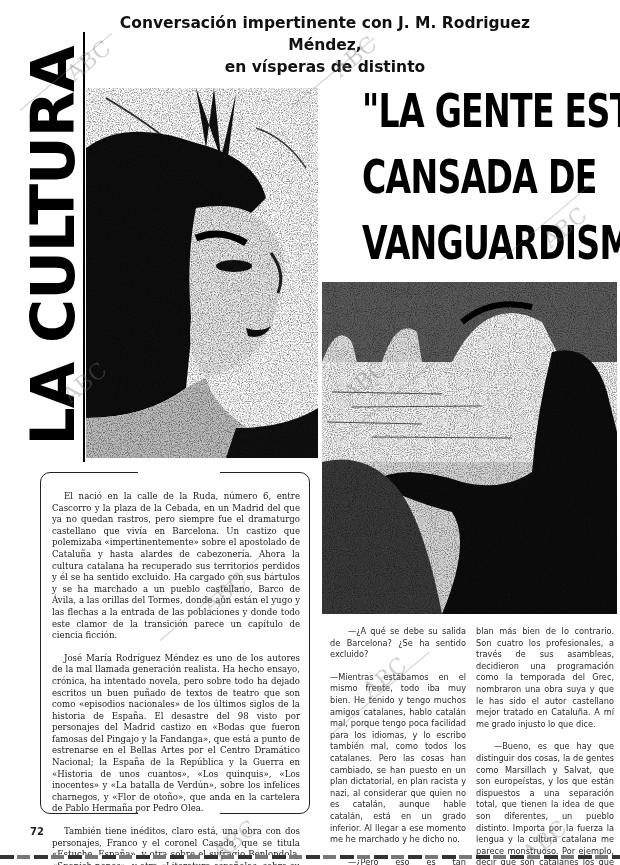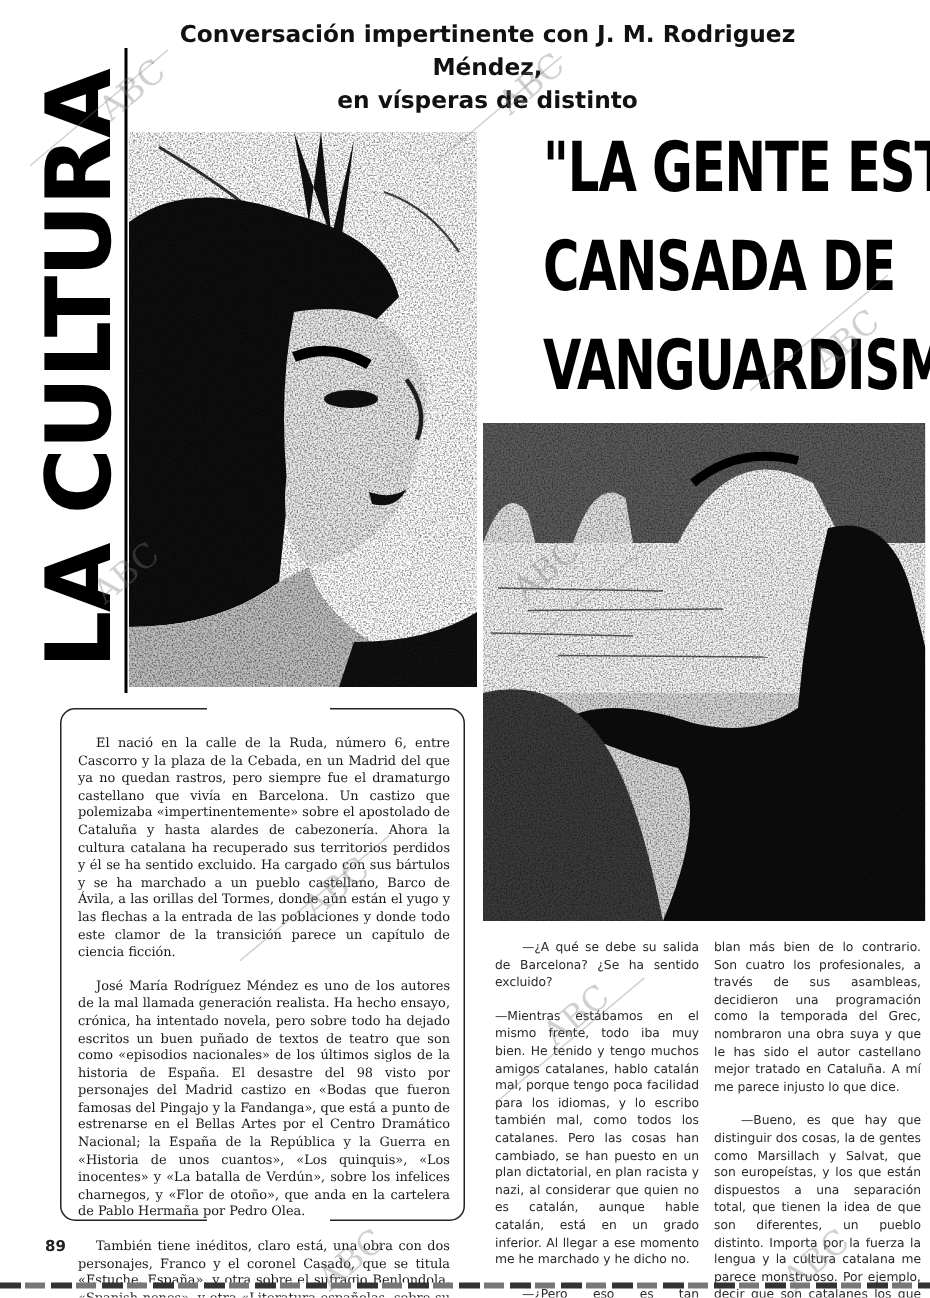--- a/index.html
+++ b/index.html
@@ -122,25 +122,25 @@
   <p>José María Rodríguez Méndez es uno de los autores de la mal llamada generación realista. Ha hecho ensayo, crónica, ha intentado novela, pero sobre todo ha dejado escritos un buen puñado de textos de teatro que son como «episodios nacionales» de los últimos siglos de la historia de España. El desastre del 98 visto por personajes del Madrid castizo en «Bodas que fueron famosas del Pingajo y la Fandanga», que está a punto de estrenarse en el Bellas Artes por el Centro Dramático Nacional; la España de la República y la Guerra en «Historia de unos cuantos», «Los quinquis», «Los inocentes» y «La batalla de Verdún», sobre los infelices charnegos, y «Flor de otoño», que anda en la cartelera de Pablo Hermaña por Pedro Olea.</p>
   <p>También tiene inéditos, claro está, una obra con dos personajes, Franco y el coronel Casado, que se titula «Estuche, España», y otra sobre el sufragio Benlondola, «Spanish nenes», y otra «Literatura españolas, sobre su propia dramaturgia», y quiere escribir, como todos, el drama de la transición.</p>
 </div>
 
 <div class="abs col col-a">
   <p class="indent">—¿A qué se debe su salida de Barcelona? ¿Se ha sentido excluido?</p>
   <p>—Mientras estábamos en el mismo frente, todo iba muy bien. He tenido y tengo muchos amigos catalanes, hablo catalán mal, porque tengo poca facilidad para los idiomas, y lo escribo también mal, como todos los catalanes. Pero las cosas han cambiado, se han puesto en un plan dictatorial, en plan racista y nazi, al considerar que quien no es catalán, aunque hable catalán, está en un grado inferior. Al llegar a ese momento me he marchado y he dicho no.</p>
   <p class="indent">—¿Pero eso es tan monstruoso? Creo que hay datos que ha-</p>
 </div>
 <div class="abs col col-b">
-  <p>blan más bien de lo contrario. Son cuatro los profesionales, a través de sus asambleas, decidieron una programación como la temporada del Grec, nombraron una obra suya y que le has sido el autor castellano mejor tratado en Cataluña. A mí me parece injusto lo que dice.</p>
+  <p>blan más bien de lo contrario. Son cuatro los profesionales, a través de sus asambleas, decidieron una programación como la temporada del Grec, nombraron una obra suya y que le has sido el autor castellano mejor tratado en Cataluña. A mí me grado injusto lo que dice.</p>
   <p class="indent">—Bueno, es que hay que distinguir dos cosas, la de gentes como Marsillach y Salvat, que son europeístas, y los que están dispuestos a una separación total, que tienen la idea de que son diferentes, un pueblo distinto. Importa por la fuerza la lengua y la cultura catalana me parece monstruoso. Por ejemplo, decir que son catalanes los que trabajan y viven en Cataluña. ¿Y si</p>
 </div>
 
-<div class="abs page-num">89</div>
+<div class="abs page-num">72</div>
 
 <div class="abs bottom-strip"></div>
 
 <div class="abs watermark" style="left:64px;top:48px;">ABC</div>
 <div class="abs watermark" style="left:330px;top:44px;">ABC</div>
 <div class="abs watermark" style="left:540px;top:215px;">ABC</div>
 <div class="abs watermark" style="left:60px;top:370px;">ABC</div>
 <div class="abs watermark" style="left:340px;top:368px;">ABC</div>
 <div class="abs watermark" style="left:200px;top:580px;">ABC</div>
 <div class="abs watermark" style="left:360px;top:665px;">ABC</div>

